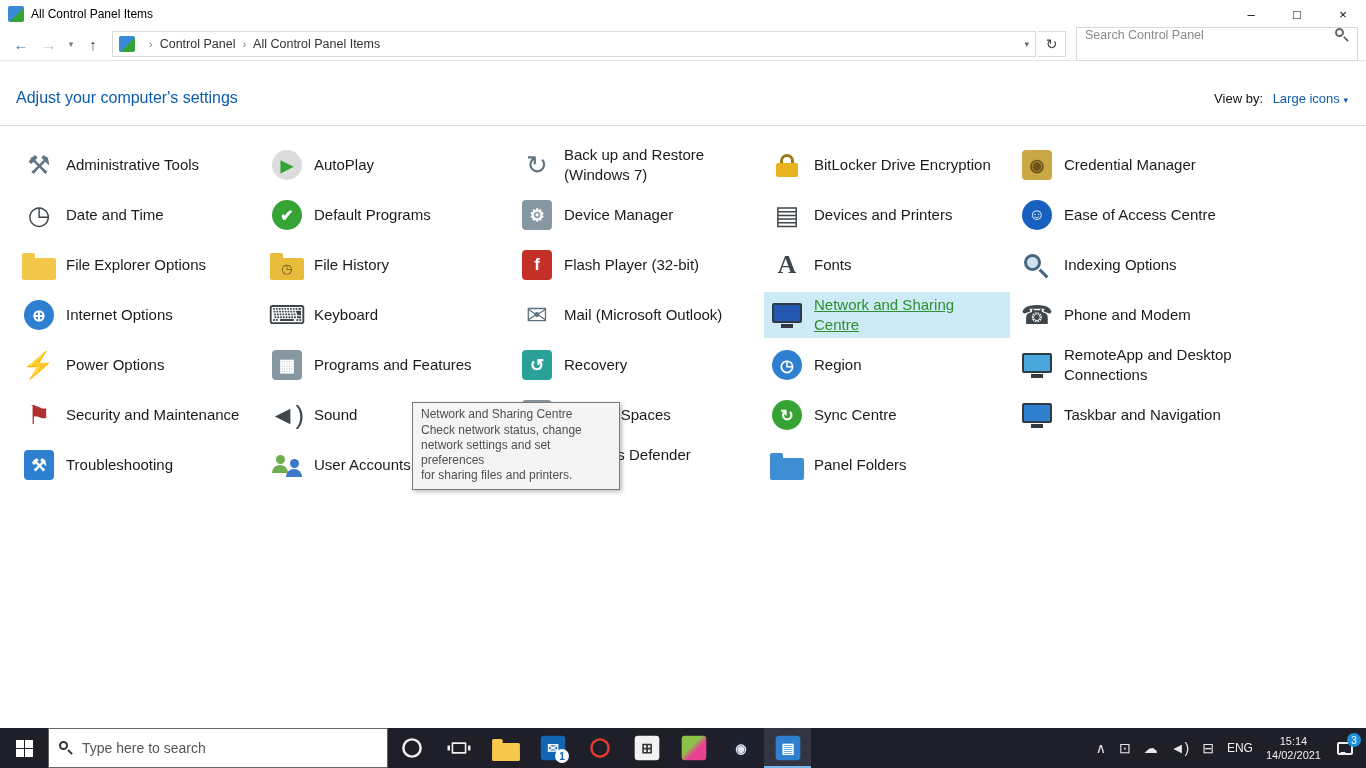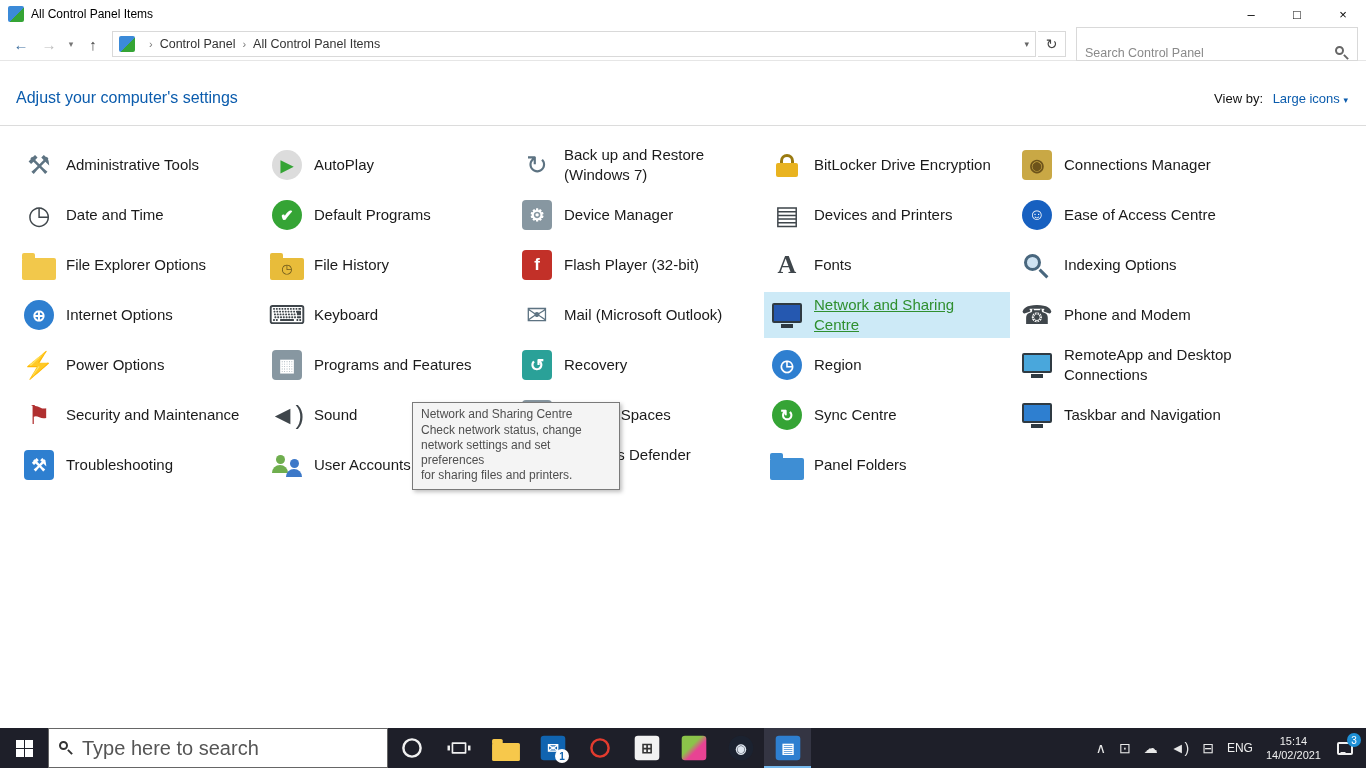--- a/index.html
+++ b/index.html
@@ -17,21 +17,21 @@
   .navbar{height:33px;display:flex;align-items:center;border-bottom:1px solid #e6e6e6;padding:0 8px;gap:2px;}
   .nav-btn{width:26px;text-align:center;font-size:15px;color:#3c6e9f;}
   .nav-btn.disabled{color:#bcbcbc;}
   .nav-btn.small{width:14px;font-size:9px;color:#777;}
   .nav-btn.up{color:#444;}
   .addressbar{flex:1;height:26px;border:1px solid #d9d9d9;display:flex;align-items:center;padding:0 6px;gap:7px;font-size:12.5px;color:#333;margin-left:4px;}
   .crumb-sep{color:#777;font-size:11px;}
   .crumb{white-space:nowrap;}
   .addr-caret{margin-left:auto;color:#666;font-size:9px;}
   .refresh-btn{width:28px;height:26px;border:1px solid #d9d9d9;border-left:none;display:flex;align-items:center;justify-content:center;color:#444;font-size:14px;}
-  .searchbox{width:282px;height:34px;border:1px solid #d9d9d9;display:flex;align-items:flex-end;padding:0 8px;margin-left:8px;}
+  .searchbox{width:282px;height:34px;border:1px solid #d9d9d9;display:flex;align-items:flex-start;padding:0 8px;margin-left:8px;}
   .searchbox input{border:none;outline:none;flex:1;font-size:12.5px;color:#444;background:transparent;font-family:"Liberation Sans",sans-serif;}
   .searchbox input::placeholder{color:#8a8a8a;}
   .mag-s{position:relative;width:14px;height:14px;flex:0 0 14px;}
   .mag-s i{display:block;width:9px;height:9px;border:2px solid #666;border-radius:50%;}
   .mag-s b{position:absolute;width:6px;height:2px;background:#666;transform:rotate(45deg);right:0;bottom:2px;}
 
   
   .page-head{display:flex;align-items:center;padding:28px 18px 18px 16px;}
   .page-title{color:#0b5cad;font-size:16px;}
   .viewby{margin-left:auto;font-size:13px;color:#111;}
@@ -83,21 +83,21 @@
   .tooltip{position:absolute;left:412px;top:402px;width:208px;background:#f4f4f4;border:1px solid #7a7a7a;box-shadow:2px 2px 4px rgba(0,0,0,.25);padding:4px 8px 6px;font-size:12px;color:#4f4f4f;line-height:1.25;z-index:6;}
   .tooltip .tt-title{margin-bottom:1px;}
 
   
   .taskbar{position:absolute;bottom:0;left:0;width:1366px;height:40px;background:#1e1f29;display:flex;align-items:stretch;color:#eee;z-index:10;}
   .tb-start{width:48px;display:flex;align-items:center;justify-content:center;}
   .winlogo{display:grid;grid-template-columns:8px 8px;grid-template-rows:8px 8px;gap:1px;}
   .winlogo i{background:#fff;display:block;}
   .tb-search{width:340px;background:#fff;border:1px solid #666;display:flex;align-items:center;padding:0 10px;gap:9px;}
   .tb-search .mag-s i{border-color:#333;} .tb-search .mag-s b{background:#333;}
-  .tb-search input{border:none;outline:none;flex:1;font-size:20px;color:#333;font-family:"Liberation Sans",sans-serif;}
+  .tb-search input{border:none;outline:none;flex:1;font-size:14px;color:#333;font-family:"Liberation Sans",sans-serif;}
   .tb-search input::placeholder{color:#555;}
   .tb-app{width:47px;display:flex;align-items:center;justify-content:center;position:relative;}
   .tb-app .icon{transform:scale(.82);}
   .tb-app.active{background:#343543;box-shadow:inset 0 -2px 0 #76b9ed;}
   .tb-app .badge{position:absolute;right:7px;bottom:5px;width:14px;height:14px;border-radius:50%;background:#fff;color:#1064b0;font-size:10px;display:flex;align-items:center;justify-content:center;font-weight:bold;}
   .tray{margin-left:auto;display:flex;align-items:center;gap:13px;padding-right:10px;}
   .tray-ic{font-size:14px;color:#e8e8e8;line-height:1;}
   .tray-lang{font-size:12px;color:#f0f0f0;}
   .tray-clock{font-size:11px;text-align:center;line-height:1.3;color:#f0f0f0;}
   .ac-wrap{position:relative;width:22px;height:22px;display:flex;align-items:center;justify-content:center;}
@@ -168,21 +168,21 @@
       </div>
       <div class="cp-item">
         <span class="icon i-lock">
           <i class="sh"></i>
           <i class="bd"></i>
         </span>
         <span class="lbl">BitLocker Drive Encryption</span>
       </div>
       <div class="cp-item">
         <span class="icon i-tile" style="background: rgb(201, 168, 69); color: rgb(109, 83, 26);">◉</span>
-        <span class="lbl">Connections Manager</span>
+        <span class="lbl">Credential Manager</span>
       </div>
       <div class="cp-item">
         <span class="icon i-glyph" style="color: rgb(63, 70, 75);">◷</span>
         <span class="lbl">Date and Time</span>
       </div>
       <div class="cp-item">
         <span class="icon i-circle" style="background: rgb(53, 164, 53); color: rgb(255, 255, 255);">✔</span>
         <span class="lbl">Default Programs</span>
       </div>
       <div class="cp-item">

